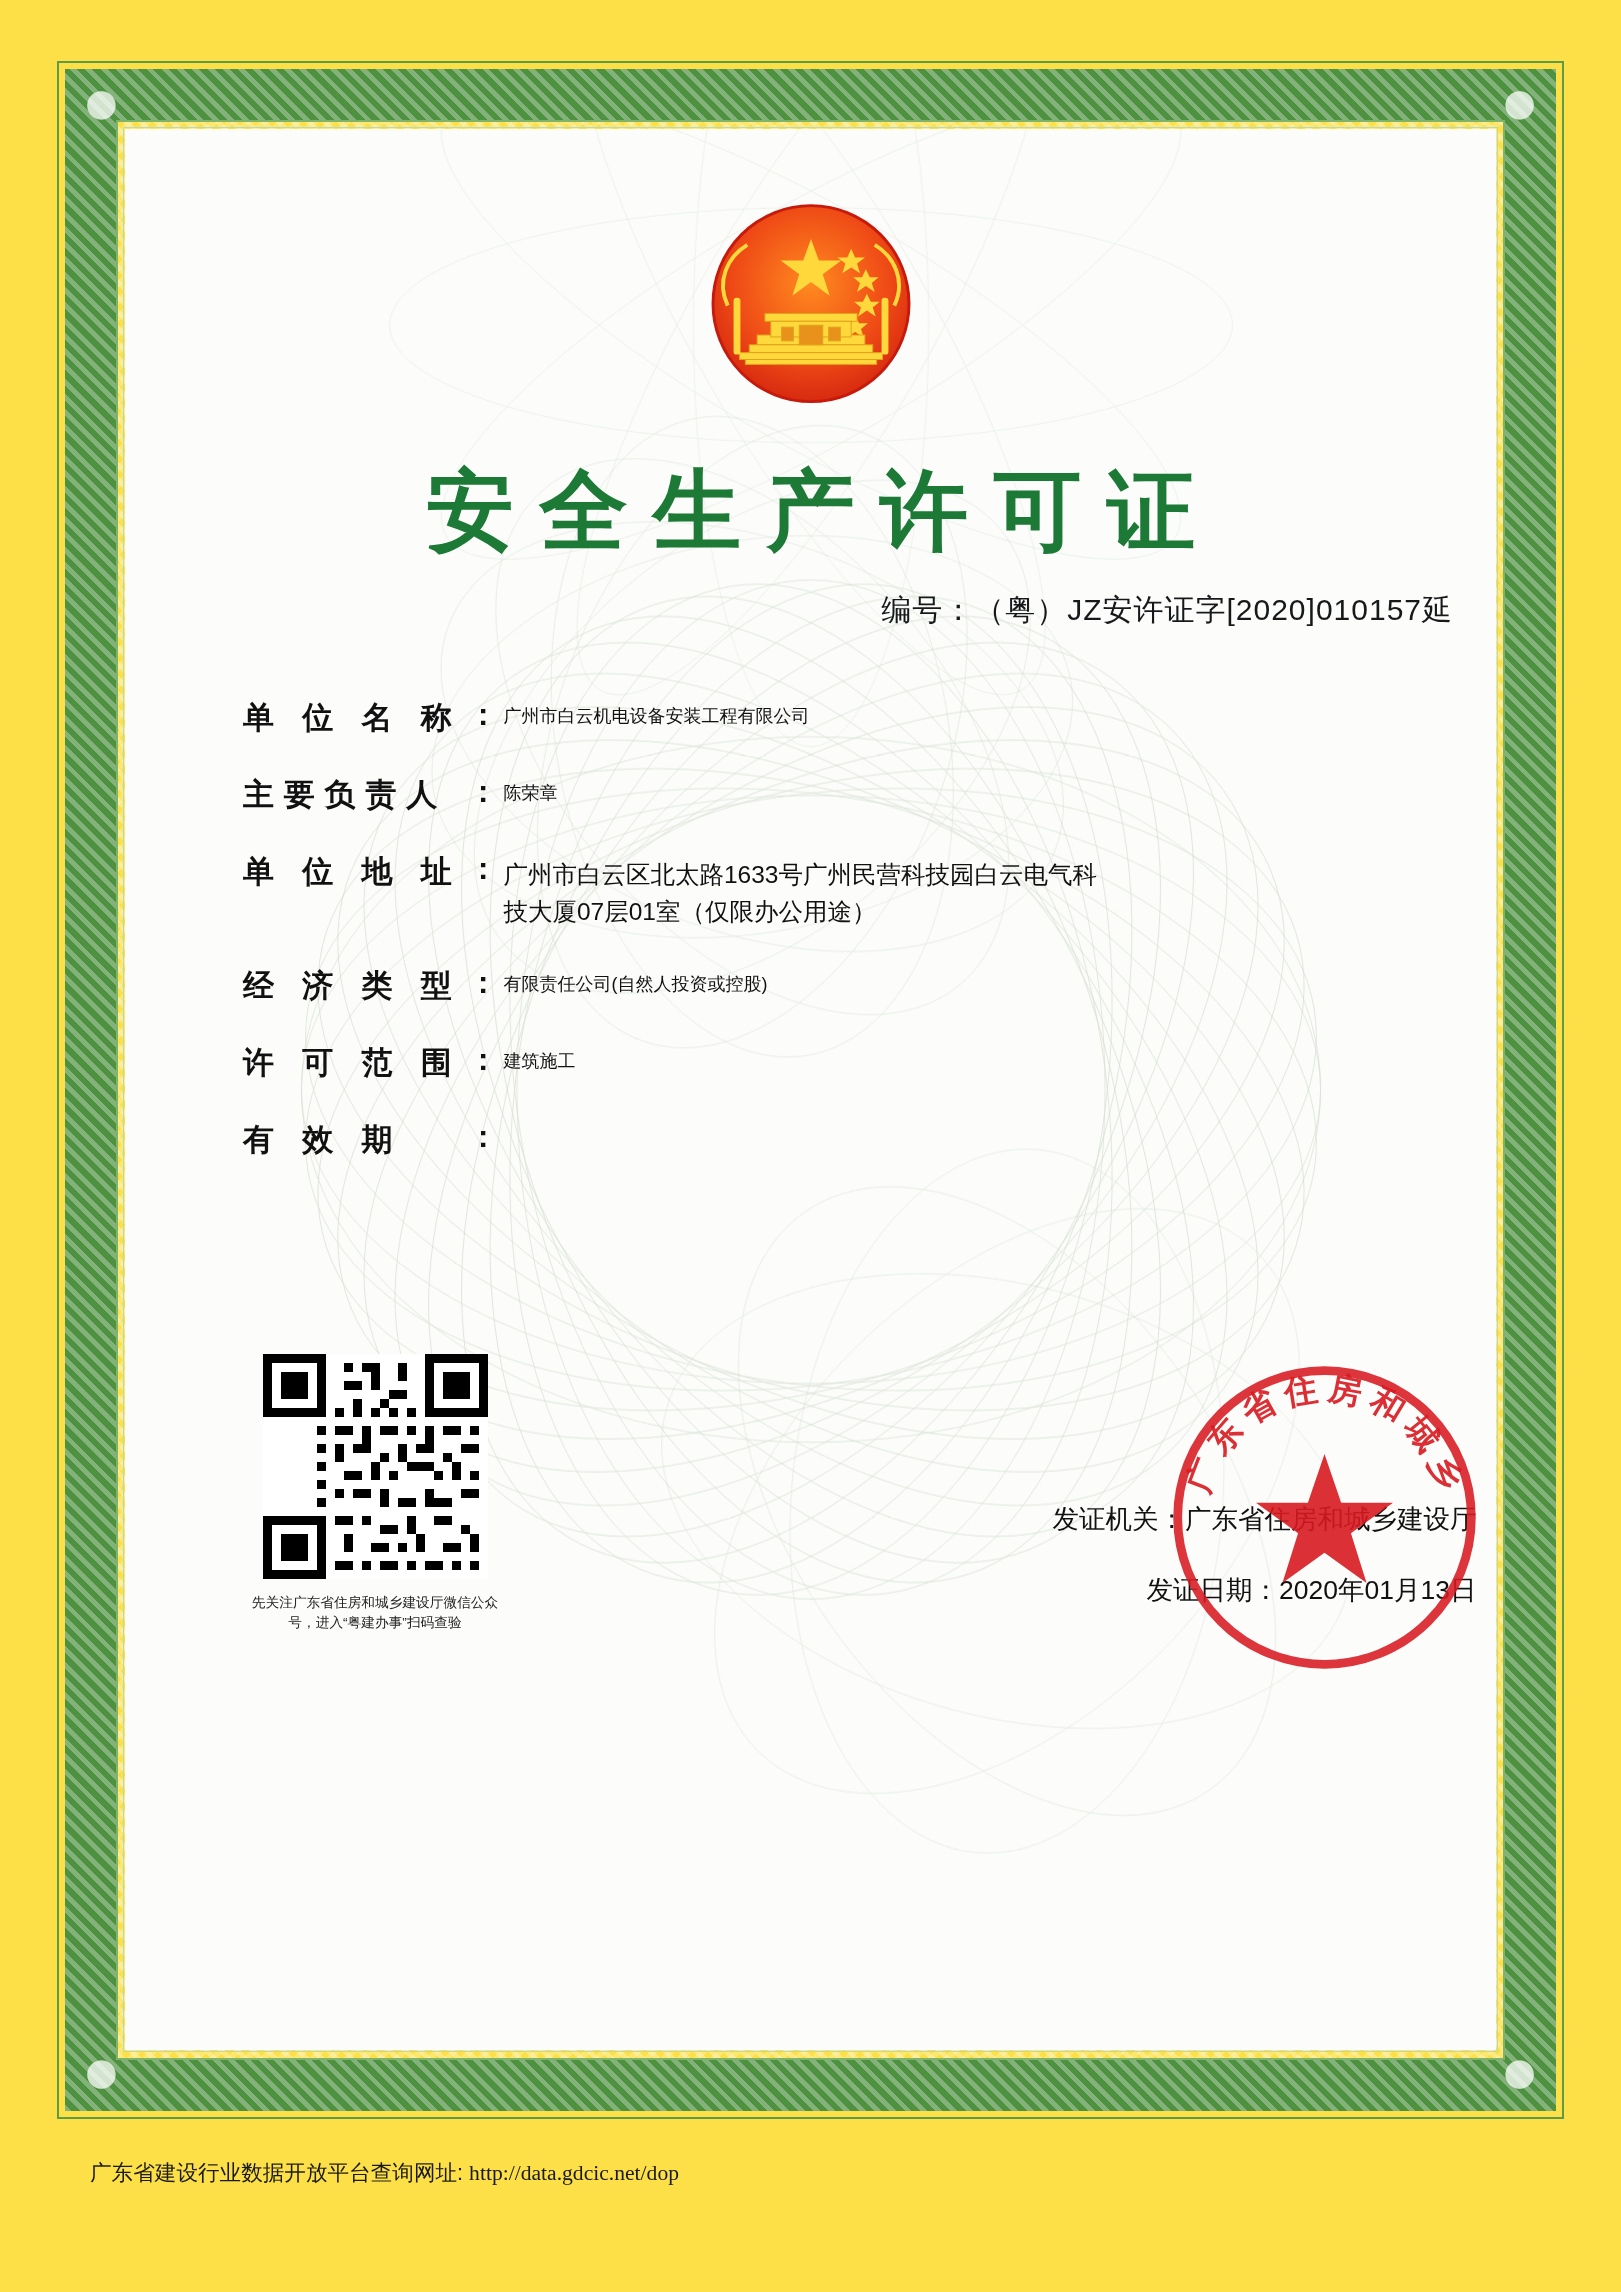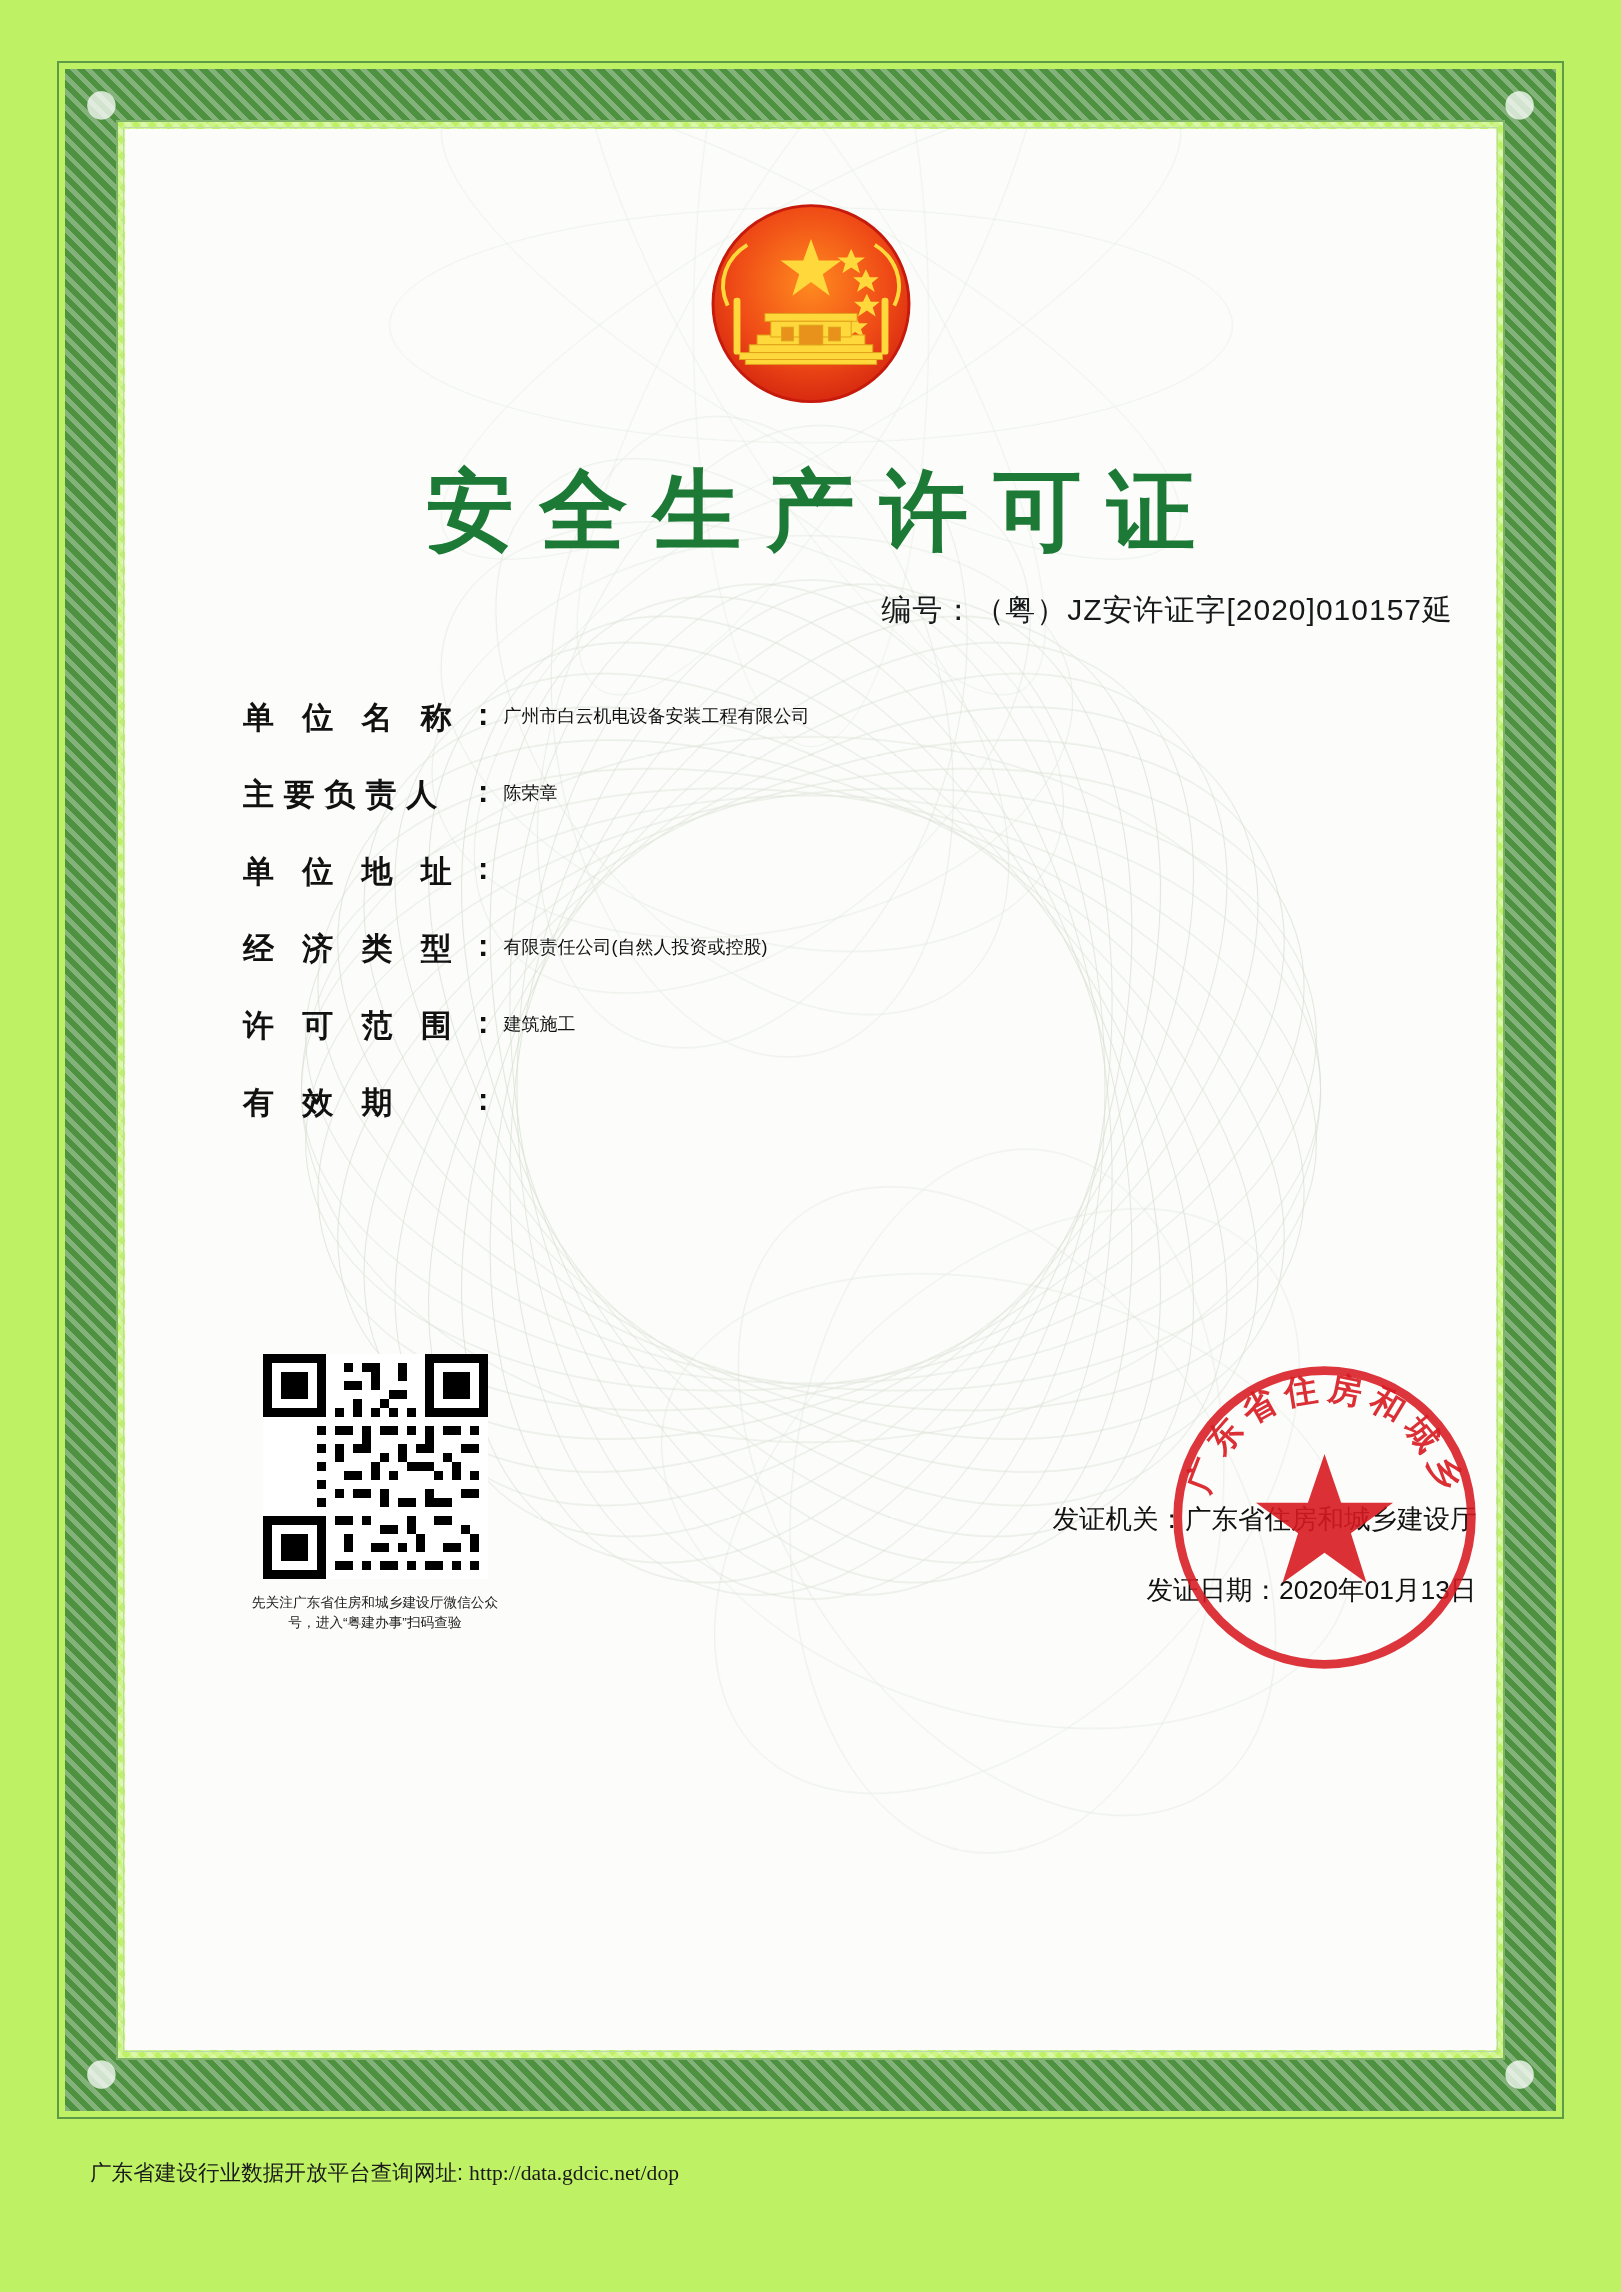--- a/index.html
+++ b/index.html
@@ -5,21 +5,21 @@
   html,body{margin:0;padding:0;background:#ffffff;}
   body{
     width:1621px;height:2293px;
     font-family:"Liberation Sans","DejaVu Sans",sans-serif;
     position:relative;overflow:hidden;
   }
 
   
   .page{
     position:absolute;inset:0;
-    background:#bef264;
+    background:#fde047;
   }
 
   
   .outer-rule{
     position:absolute;left:57px;top:61px;right:57px;bottom:174px;
     border:2px solid #5d9b46;
   }
 
   
   .band{
@@ -284,20 +284,21 @@
 
       <div class="field">
         <div class="f-label">主要负责人</div>
         <div class="f-colon">:</div>
         <div class="f-value big">陈荣章</div>
       </div>
 
       <div class="field">
         <div class="f-label">单 位 地 址</div>
         <div class="f-colon">:</div>
+        <div class="f-value">广州市白云区北太路1633号广州民营科技园白云电气科技大厦07层01室（仅限办公用途）</div>
       </div>
 
       <div class="field">
         <div class="f-label">经 济 类 型</div>
         <div class="f-colon">:</div>
         <div class="f-value big">有限责任公司(自然人投资或控股)</div>
       </div>
 
       <div class="field">
         <div class="f-label">许 可 范 围</div>

